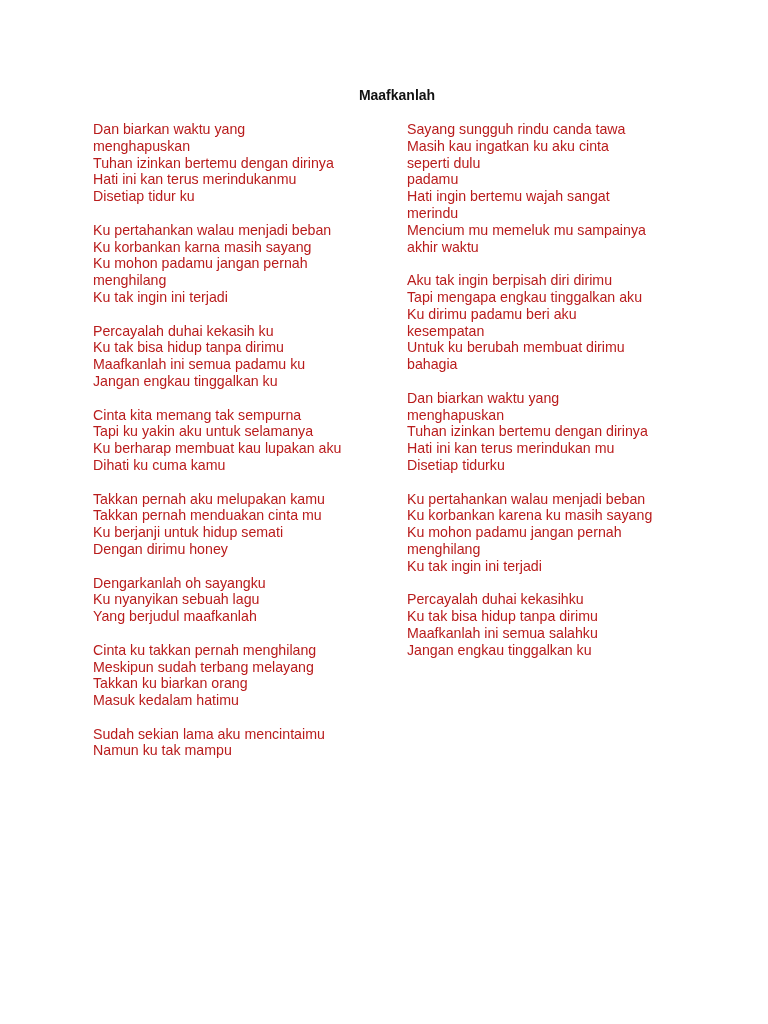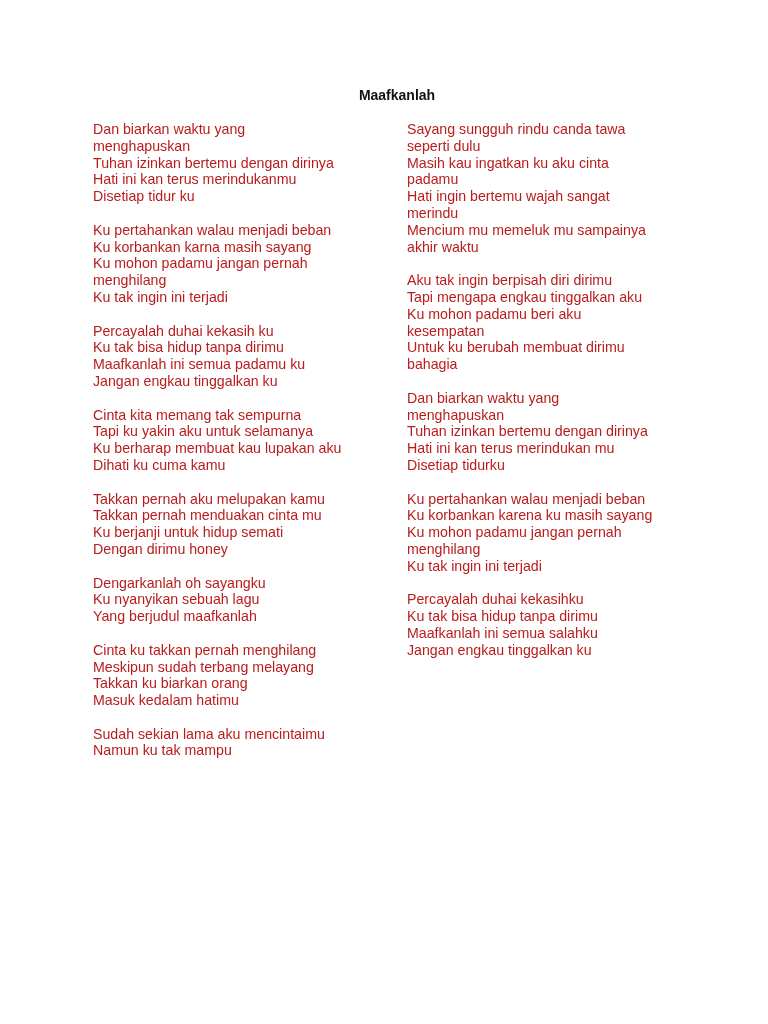--- a/index.html
+++ b/index.html
@@ -75,32 +75,32 @@
     </div>
     <div class="stanza">
       <span class="line">Sudah sekian lama aku mencintaimu</span>
       <span class="line">Namun ku tak mampu</span>
     </div>
   </div>
 
   <div class="col right">
     <div class="stanza">
       <span class="line">Sayang sungguh rindu canda tawa</span>
+      <span class="line">Masih kau ingatkan ku aku cinta</span>
       <span class="line">seperti dulu</span>
-      <span class="line">Masih kau ingatkan ku aku cinta</span>
       <span class="line">padamu</span>
       <span class="line">Hati ingin bertemu wajah sangat</span>
       <span class="line">merindu</span>
       <span class="line">Mencium mu memeluk mu sampainya</span>
       <span class="line">akhir waktu</span>
     </div>
     <div class="stanza">
       <span class="line">Aku tak ingin berpisah diri dirimu</span>
       <span class="line">Tapi mengapa engkau tinggalkan aku</span>
-      <span class="line">Ku mohon padamu beri aku</span>
+      <span class="line">Ku dirimu padamu beri aku</span>
       <span class="line">kesempatan</span>
       <span class="line">Untuk ku berubah membuat dirimu</span>
       <span class="line">bahagia</span>
     </div>
     <div class="stanza">
       <span class="line">Dan biarkan waktu yang</span>
       <span class="line">menghapuskan</span>
       <span class="line">Tuhan izinkan bertemu dengan dirinya</span>
       <span class="line">Hati ini kan terus merindukan mu</span>
       <span class="line">Disetiap tidurku</span>

